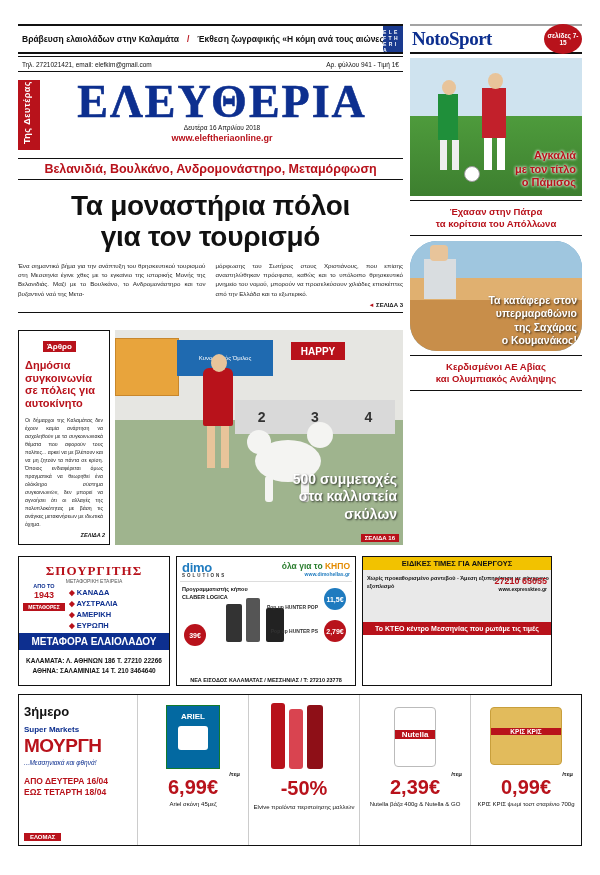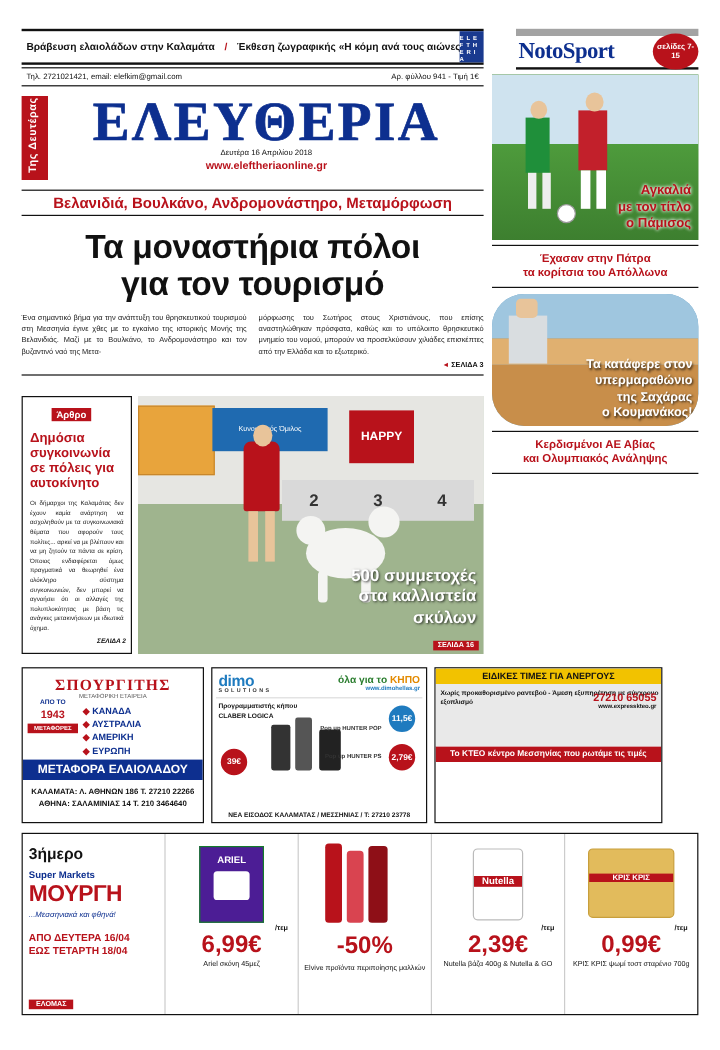--- a/index.html
+++ b/index.html
@@ -41,21 +41,21 @@
   .artbox h3{font-size:11px;color:#b8121b;font-weight:bold;margin:6px 2px;line-height:1.15;}
   .artbox p{font-size:5.2px;line-height:1.55;text-align:justify;color:#222;margin:0 2px;}
   .artbox .page2{text-align:right;font-size:5.5px;font-weight:bold;font-style:italic;margin-top:4px;}
 
   .photo-dog{position:absolute;left:97px;top:0;width:288px;height:215px;overflow:hidden;background:#cfd8c9;}
   .dog-caption{position:absolute;right:6px;bottom:22px;text-align:right;color:#fff;font-size:14px;font-weight:bold;line-height:1.25;text-shadow:1px 1px 2px rgba(0,0,0,.7);}
   .dog-tag{position:absolute;right:4px;bottom:3px;background:#b8121b;color:#fff;font-size:6px;font-weight:bold;padding:1px 4px;}
 
   
   .rightcol{position:absolute;left:410px;top:24px;width:172px;}
-  .nsbar{border-top:6px solid #a3a3a3;border-bottom:2px solid #111;height:26px;display:flex;align-items:center;position:relative;margin-left:20px;}
+  .nsbar{border-top:2px solid #a3a3a3;border-bottom:2px solid #111;height:26px;display:flex;align-items:center;position:relative;}
   .nsbar .ns{font-family:"Liberation Serif",serif;font-weight:bold;font-size:19px;color:#0d2f8f;letter-spacing:-.5px;padding-left:2px;}
   .nsbar .ballon{position:absolute;right:0;top:-2px;width:38px;height:30px;border-radius:50%;background:#b8121b;color:#fff;font-size:6.5px;font-weight:bold;display:flex;align-items:center;justify-content:center;text-align:center;line-height:1.15;}
   .sportphoto{position:relative;margin-top:4px;width:172px;height:138px;overflow:hidden;background:#4b8f3a;}
   .sportphoto .cap{position:absolute;right:6px;bottom:6px;text-align:right;color:#b8121b;font-size:11px;font-weight:bold;line-height:1.25;text-shadow:0 0 3px rgba(255,255,255,.95),0 0 3px rgba(255,255,255,.95);}
   .sbox{border-top:1px solid #111;border-bottom:1px solid #111;margin-top:4px;padding:5px 2px;text-align:center;font-size:9.5px;font-weight:bold;color:#b8121b;line-height:1.25;}
   .sportphoto2{position:relative;margin-top:5px;width:172px;height:110px;overflow:hidden;background:#6aa2c8;border-radius:27px;}
   .sportphoto2 .cap{position:absolute;right:5px;bottom:4px;text-align:right;color:#fff;font-size:10.5px;font-weight:bold;line-height:1.25;text-shadow:1px 1px 2px rgba(0,0,0,.75);}
 
   
   .adsrow{position:absolute;left:18px;top:556px;width:564px;height:130px;display:flex;gap:6px;}
@@ -178,21 +178,21 @@
     </div>
 
     <div class="photo-dog">
 
       <div style="position:absolute;left:0;top:0;right:0;height:42%;background:#e6e6e2;"></div>
       <div style="position:absolute;left:0;bottom:0;right:0;height:58%;background:#9fb48e;"></div>
       <div style="position:absolute;left:0;top:8px;width:62px;height:56px;background:#e8a43c;border:1px solid #c8872c;"></div>
       <div style="position:absolute;left:62px;top:10px;width:96px;height:36px;background:#1f6ab0;color:#fff;font-size:6px;display:flex;align-items:center;justify-content:center;text-align:center;">
           <span>Κυνοφιλικός Όμιλος</span>
         </div>
-      <div style="position:absolute;left:176px;top:12px;width:54px;height:44px;background:#b8121b;color:#fff;font-size:10px;font-weight:bold;display:flex;align-items:center;justify-content:center;">
+      <div style="position:absolute;left:176px;top:12px;width:54px;height:18px;background:#b8121b;color:#fff;font-size:10px;font-weight:bold;display:flex;align-items:center;justify-content:center;">
           <span>HAPPY</span>
         </div>
       <div style="position:absolute;left:120px;top:70px;width:160px;height:34px;background:#d9d9d9;display:flex;align-items:center;justify-content:space-around;font-size:14px;font-weight:bold;color:#333;">
         <span>2</span>
         <span>3</span>
         <span>4</span>
       </div>
 
       <div style="position:absolute;left:88px;top:38px;width:30px;height:58px;background:#b8121b;border-radius:6px 6px 2px 2px;"></div>
       <div style="position:absolute;left:96px;top:24px;width:16px;height:18px;background:#e8c49a;border-radius:50%;"></div>
@@ -330,21 +330,21 @@
       <div class="slogan">...Μεσσηνιακά και φθηνά!</div>
       <div class="dates">
         <div>ΑΠΟ ΔΕΥΤΕΡΑ 16/04</div>
         <div>ΕΩΣ ΤΕΤΑΡΤΗ 18/04</div>
       </div>
       <span class="elomas">ΕΛΟΜΑΣ</span>
     </div>
 
     <div class="bcell">
       <div class="prod">
-        <div style="position:absolute;left:50%;top:6px;transform:translateX(-50%);width:52px;height:62px;background:#4c1d95;border:1px solid #147a2b;">
+        <div style="position:absolute;left:50%;top:6px;transform:translateX(-50%);width:52px;height:62px;background:#0369a1;border:1px solid #147a2b;">
           <div style="color:#fff;font-size:8px;font-weight:bold;text-align:center;margin-top:6px;">ARIEL</div>
           <div style="width:30px;height:24px;background:#fff;border-radius:3px;margin:5px auto;"></div>
         </div>
       </div>
       <div class="price">6,99€</div>
       <div class="unit" style="right:8px;top:76px;">/τεμ</div>
       <div class="desc">Ariel σκόνη 45μεζ</div>
     </div>
 
     <div class="bcell">

